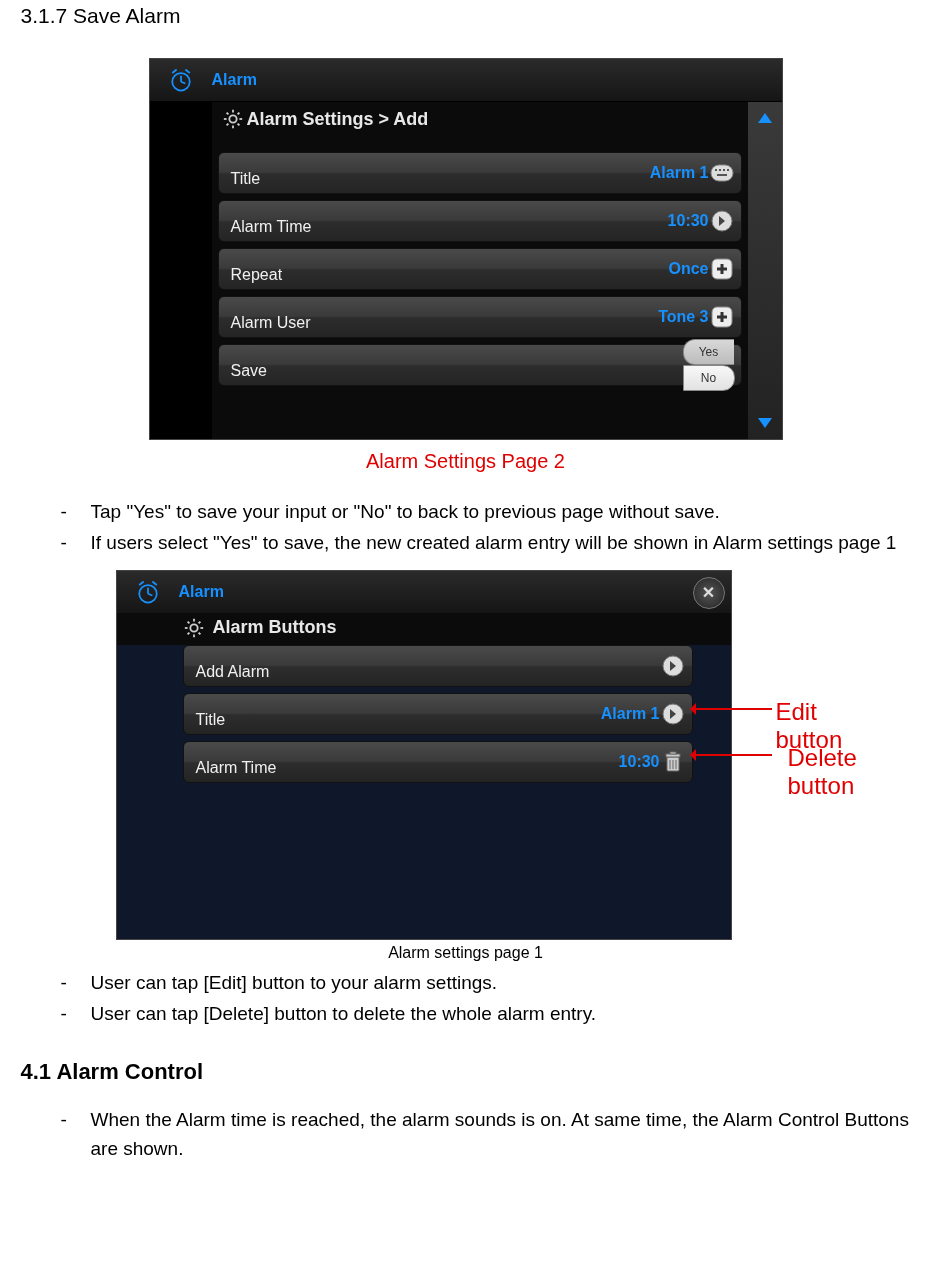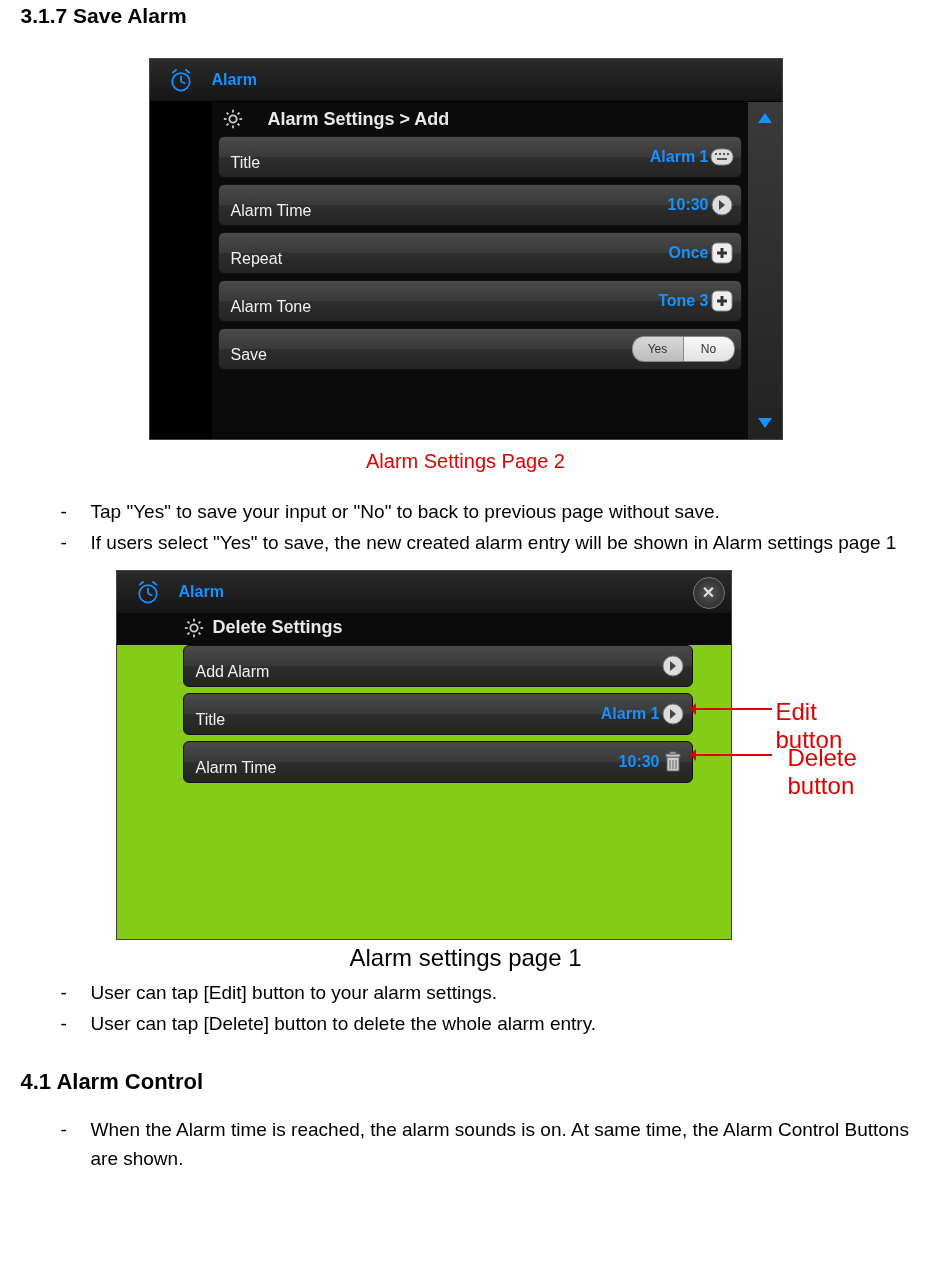--- a/index.html
+++ b/index.html
@@ -9,37 +9,37 @@
     font-size: 19px;
     color: #000;
     background: #fff;
   }
   .page {
     width: 890px;
     margin: 0 auto;
   }
   h3.section-heading {
     font-size: 21px;
-    font-weight: bold;
+    font-weight: normal;
     margin: 4px 0 30px 0;
   }
   h3.section-heading2 {
     font-size: 22px;
     font-weight: bold;
     margin: 30px 0 20px 0;
   }
   .caption-red {
     color: #e00000;
     text-align: center;
     font-size: 20px;
     margin: 10px 0 24px 0;
   }
   .caption-black {
     text-align: center;
-    font-size: 24px;
+    font-size: 16px;
     margin: 4px 0 0 0;
   }
   ul.dash {
     list-style: none;
     padding-left: 40px;
     margin: 6px 0;
   }
   ul.dash li {
     position: relative;
     padding-left: 30px;
@@ -107,22 +107,22 @@
   .arrow-btn {
     width: 26px;
     height: 24px;
     display: flex;
     align-items: center;
     justify-content: center;
   }
   .breadcrumb {
     display: flex;
     align-items: center;
-    gap: 24px;
-    margin-bottom: 6px;
+    gap: 3px;
+    margin-bottom: 22px;
     padding-left: 4px;
     color: #e8e8e8;
     font-size: 18px;
     font-weight: bold;
   }
   .gear-icon svg { display:block; }
   .setting-row {
     height: 40px;
     margin-bottom: 6px;
     border-radius: 6px;
@@ -143,20 +143,21 @@
   .row-icon {
     width: 26px;
     height: 26px;
     display: flex;
     align-items: center;
     justify-content: center;
   }
   .pill-btn-group {
     display: flex;
     gap: 0;
+    flex-direction: column;
   }
   .pill-btn {
     width: 50px;
     height: 24px;
     font-size: 12px;
     display: flex;
     align-items: center;
     justify-content: center;
     color: #333;
   }
@@ -209,21 +210,21 @@
     align-items:center;
     gap:8px;
     padding: 4px 4px 6px 66px;
     color:#e8e8e8;
     font-size:18px;
     font-weight:bold;
     background:#0b0b0b;
   }
   .s2-center {
     padding: 0 38px 0 66px;
-    background:#84cc16;
+    background:#0f172a;
     flex:1;
   }
   .callout {
     position: absolute;
     color: #e00000;
     font-size: 24px;
   }
   .arrow-line {
     position:absolute;
     background:#e00000;
@@ -317,21 +318,21 @@
           <span class="row-icon">
             <svg width="22" height="22" viewBox="0 0 22 22">
                 <rect x="1" y="1" width="20" height="20" rx="5" fill="#eee" stroke="#888"></rect>
                 <line x1="11" y1="6" x2="11" y2="16" stroke="#333" stroke-width="3"></line>
                 <line x1="6" y1="11" x2="16" y2="11" stroke="#333" stroke-width="3"></line>
               </svg>
           </span>
         </div>
 
         <div class="setting-row">
-          <span class="row-label">Alarm Tone</span>
+          <span class="row-label">Alarm User</span>
           <span class="row-spacer"></span>
           <span class="row-value">Tone 3</span>
           <span class="row-icon">
             <svg width="22" height="22" viewBox="0 0 22 22">
                 <rect x="1" y="1" width="20" height="20" rx="5" fill="#eee" stroke="#888"></rect>
                 <line x1="11" y1="6" x2="11" y2="16" stroke="#333" stroke-width="3"></line>
                 <line x1="6" y1="11" x2="16" y2="11" stroke="#333" stroke-width="3"></line>
               </svg>
           </span>
         </div>
@@ -396,21 +397,21 @@
                 <line x1="12" y1="19" x2="12" y2="22"></line>
                 <line x1="2" y1="12" x2="5" y2="12"></line>
                 <line x1="19" y1="12" x2="22" y2="12"></line>
                 <line x1="5" y1="5" x2="7" y2="7"></line>
                 <line x1="17" y1="17" x2="19" y2="19"></line>
                 <line x1="5" y1="19" x2="7" y2="17"></line>
                 <line x1="17" y1="7" x2="19" y2="5"></line>
               </g>
             </svg>
         </span>
-        <span>Delete Settings</span>
+        <span>Alarm Buttons</span>
       </div>
       <div class="s2-center">
         <div class="setting-row">
           <span class="row-label">Add Alarm</span>
           <span class="row-spacer"></span>
           <span class="row-icon">
             <svg width="22" height="22" viewBox="0 0 22 22">
                 <circle cx="11" cy="11" r="10" fill="#ddd" stroke="#777"></circle>
                 <path d="M8 6 L14 11 L8 16 Z" fill="#444"></path>
               </svg>

